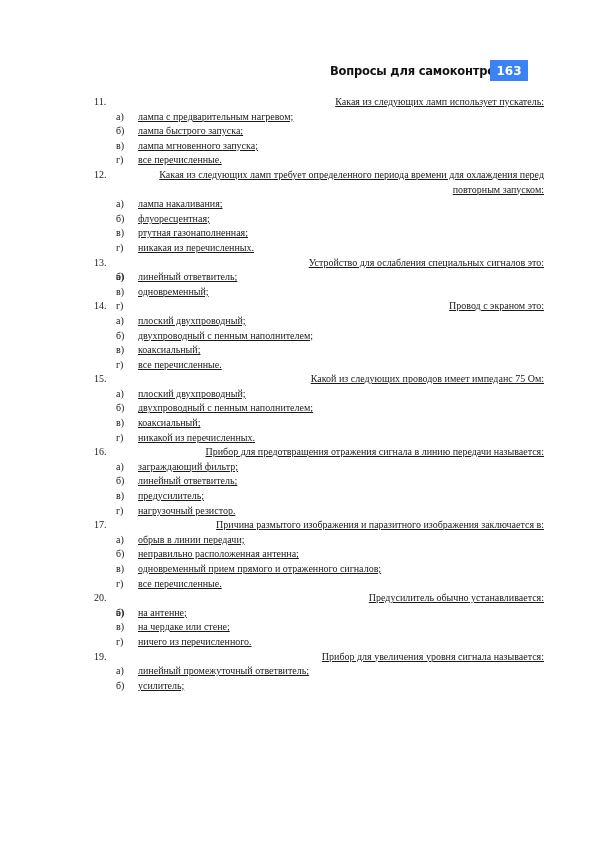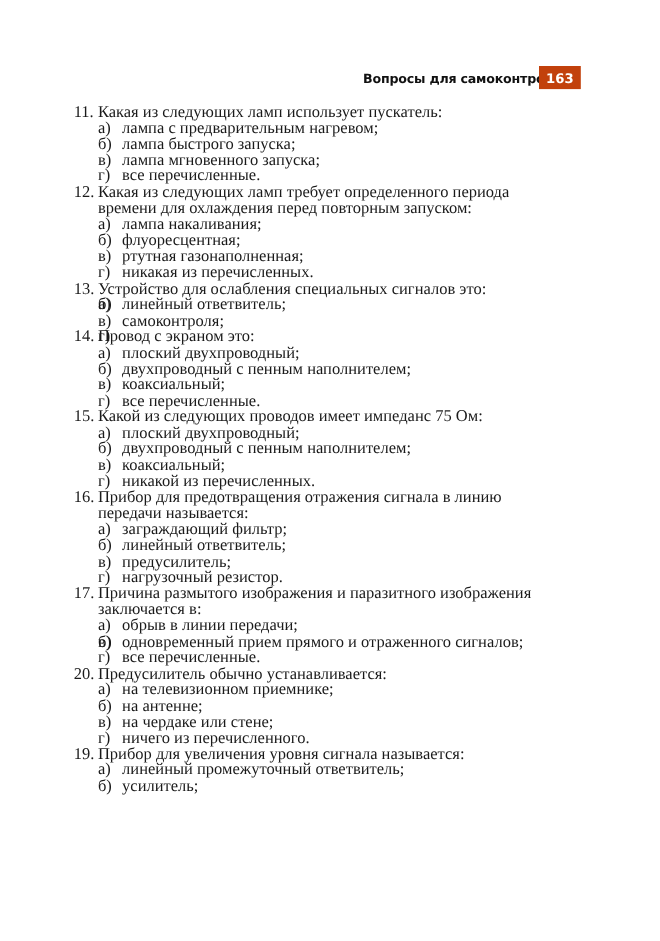--- a/index.html
+++ b/index.html
@@ -25,48 +25,49 @@
       font-size: 11.5px;
       letter-spacing: -0.2px;
       color: #111;
     }
     .page-num {
       position: absolute;
       left: 160px;
       top: -1px;
       width: 38px;
       height: 21px;
-      background: #c2410c;
+      background: #3b82f6;
       color: #fff;
       font-family: "DejaVu Sans", sans-serif;
       font-weight: bold;
       font-size: 12px;
       display: flex;
       align-items: center;
       justify-content: center;
     }
     .content {
       position: absolute;
       top: 95px;
-      left: 67px;
+      left: 94px;
       width: 450px;
       font-family: "Liberation Serif", serif;
-      font-size: 15px;
+      font-size: 10px;
       line-height: 14.6px;
+      text-decoration: underline;
     }
     .q {
       position: relative;
       padding-left: 22px;
     }
     .q-num {
       position: absolute;
       left: 0;
       top: 0;
     }
-    .q-text { display: block; }
+    .q-text { display: block; text-align: right; }
     .opt {
       position: relative;
       padding-left: 22px;
       margin-left: 0;
     }
     .opt-letter {
       position: absolute;
       left: 0;
       top: 0;
     }
@@ -94,21 +95,21 @@
       <div class="opt"><span class="opt-letter">а)</span><span>лампа накаливания;</span></div>
       <div class="opt"><span class="opt-letter">б)</span><span>флуоресцентная;</span></div>
       <div class="opt"><span class="opt-letter">в)</span><span>ртутная газонаполненная;</span></div>
       <div class="opt"><span class="opt-letter">г)</span><span>никакая из перечисленных.</span></div>
     </div>
     <div class="q">
       <span class="q-num">13.</span>
       <span class="q-text">Устройство для ослабления специальных сигналов это:</span>
       <div class="opt"><span class="opt-letter">а)</span></div>
       <div class="opt"><span class="opt-letter">б)</span><span>линейный ответвитель;</span></div>
-      <div class="opt"><span class="opt-letter">в)</span><span>самоконтроля;</span></div>
+      <div class="opt"><span class="opt-letter">в)</span><span>одновременный;</span></div>
       <div class="opt"><span class="opt-letter">г)</span></div>
     </div>
     <div class="q">
       <span class="q-num">14.</span>
       <span class="q-text">Провод с экраном это:</span>
       <div class="opt"><span class="opt-letter">а)</span><span>плоский двухпроводный;</span></div>
       <div class="opt"><span class="opt-letter">б)</span><span>двухпроводный с пенным наполнителем;</span></div>
       <div class="opt"><span class="opt-letter">в)</span><span>коаксиальный;</span></div>
       <div class="opt"><span class="opt-letter">г)</span><span>все перечисленные.</span></div>
     </div>
@@ -125,28 +126,28 @@
       <span class="q-text">Прибор для предотвращения отражения сигнала в линию передачи называется:</span>
       <div class="opt"><span class="opt-letter">а)</span><span>заграждающий фильтр;</span></div>
       <div class="opt"><span class="opt-letter">б)</span><span>линейный ответвитель;</span></div>
       <div class="opt"><span class="opt-letter">в)</span><span>предусилитель;</span></div>
       <div class="opt"><span class="opt-letter">г)</span><span>нагрузочный резистор.</span></div>
     </div>
     <div class="q">
       <span class="q-num">17.</span>
       <span class="q-text">Причина размытого изображения и паразитного изображения заключается в:</span>
       <div class="opt"><span class="opt-letter">а)</span><span>обрыв в линии передачи;</span></div>
-      <div class="opt"><span class="opt-letter">б)</span></div>
+      <div class="opt"><span class="opt-letter">б)</span><span>неправильно расположенная антенна;</span></div>
       <div class="opt"><span class="opt-letter">в)</span><span>одновременный прием прямого и отраженного сигналов;</span></div>
       <div class="opt"><span class="opt-letter">г)</span><span>все перечисленные.</span></div>
     </div>
     <div class="q">
       <span class="q-num">20.</span>
       <span class="q-text">Предусилитель обычно устанавливается:</span>
-      <div class="opt"><span class="opt-letter">а)</span><span>на телевизионном приемнике;</span></div>
+      <div class="opt"><span class="opt-letter">а)</span></div>
       <div class="opt"><span class="opt-letter">б)</span><span>на антенне;</span></div>
       <div class="opt"><span class="opt-letter">в)</span><span>на чердаке или стене;</span></div>
       <div class="opt"><span class="opt-letter">г)</span><span>ничего из перечисленного.</span></div>
     </div>
     <div class="q">
       <span class="q-num">19.</span>
       <span class="q-text">Прибор для увеличения уровня сигнала называется:</span>
       <div class="opt"><span class="opt-letter">а)</span><span>линейный промежуточный ответвитель;</span></div>
       <div class="opt"><span class="opt-letter">б)</span><span>усилитель;</span></div>
     </div>

